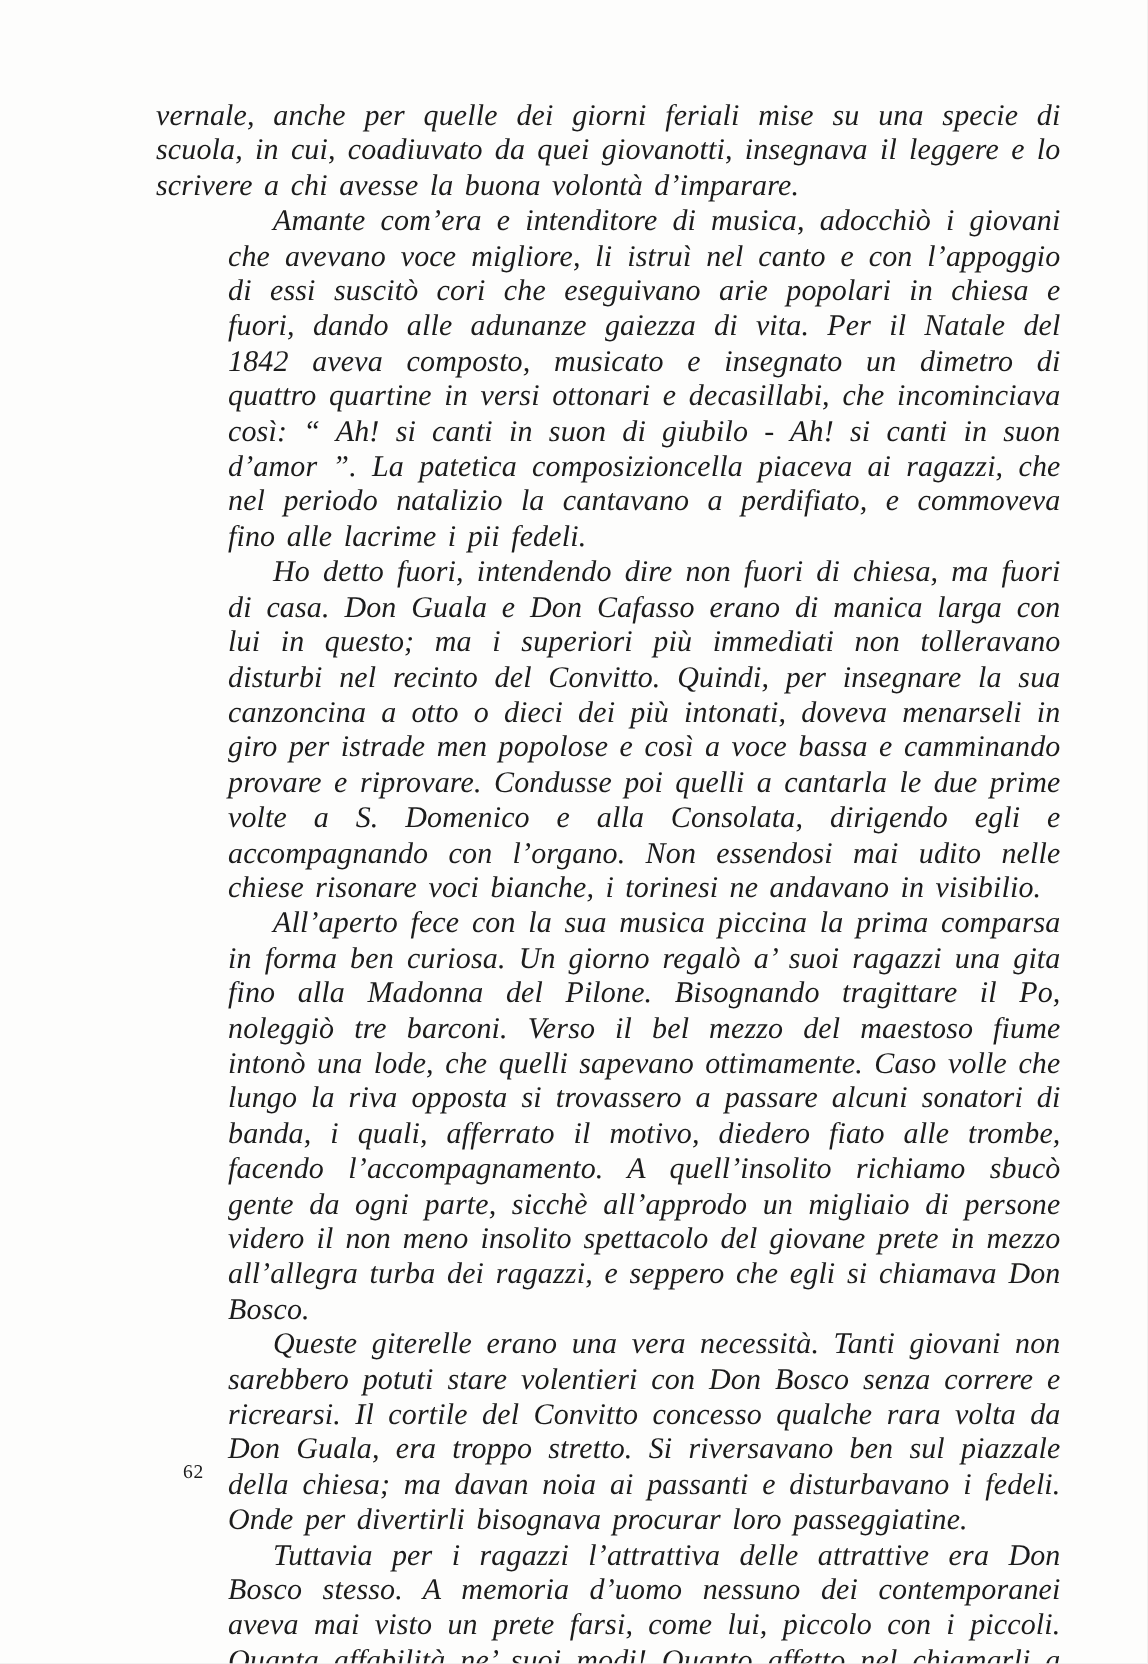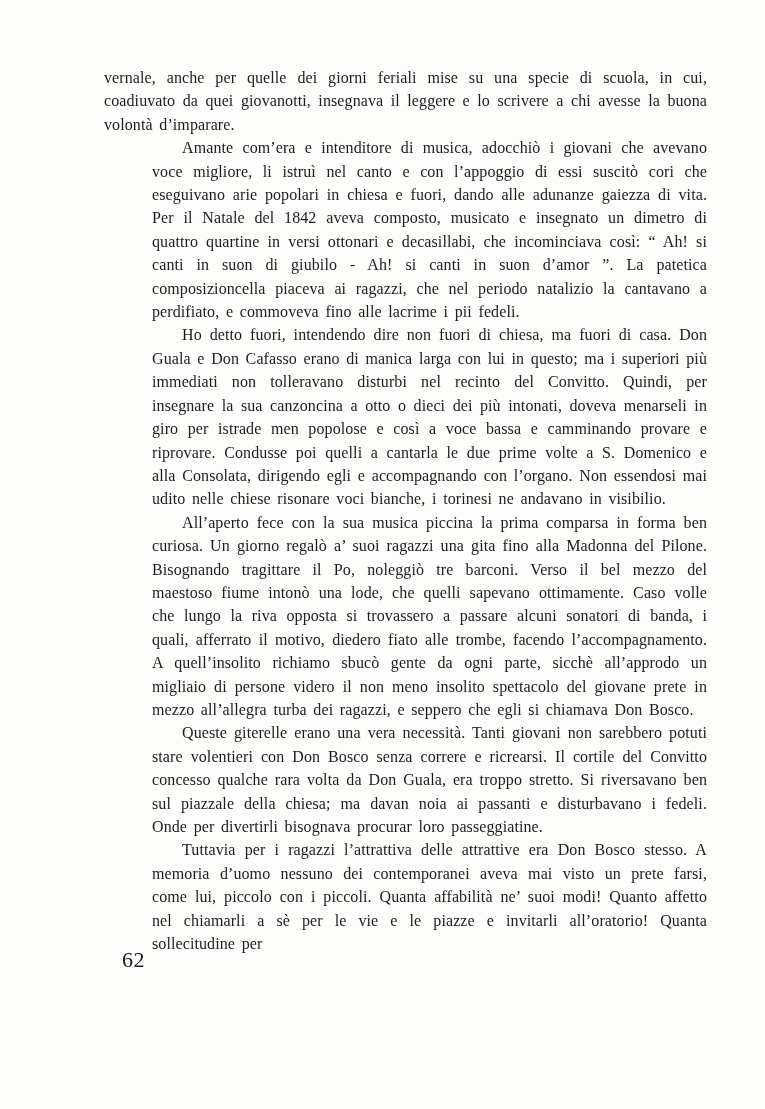--- a/index.html
+++ b/index.html
@@ -19,34 +19,35 @@
   .text-block {
     position: absolute;
     left: 104px;
     top: 66px;
     width: 603px;
   }
   .text-block p {
     margin: 0;
     padding: 0;
     text-align: justify;
-    font-size: 16px;
+    font-size: 20px;
     line-height: 23.4px;
     word-spacing: 2.5px;
     letter-spacing: 0.1px;
+    font-style: italic;
   }
   .text-block p.indent {
     text-indent: 30px;
     margin-left: 48px;
   }
   .page-number {
     position: absolute;
     left: 122px;
-    top: 948px;
-    font-size: 22px;
+    top: 969px;
+    font-size: 13px;
     line-height: 24px;
     letter-spacing: 0.5px;
   }
 </style>
 </head>
 <body>
 
 <div class="page">
   <div class="text-block">
     <p>vernale, anche per quelle dei giorni feriali mise su una specie di scuola, in cui, coadiuvato da quei giovanotti, insegnava il leggere e lo scrivere a chi avesse la buona volontà d’imparare.</p>

